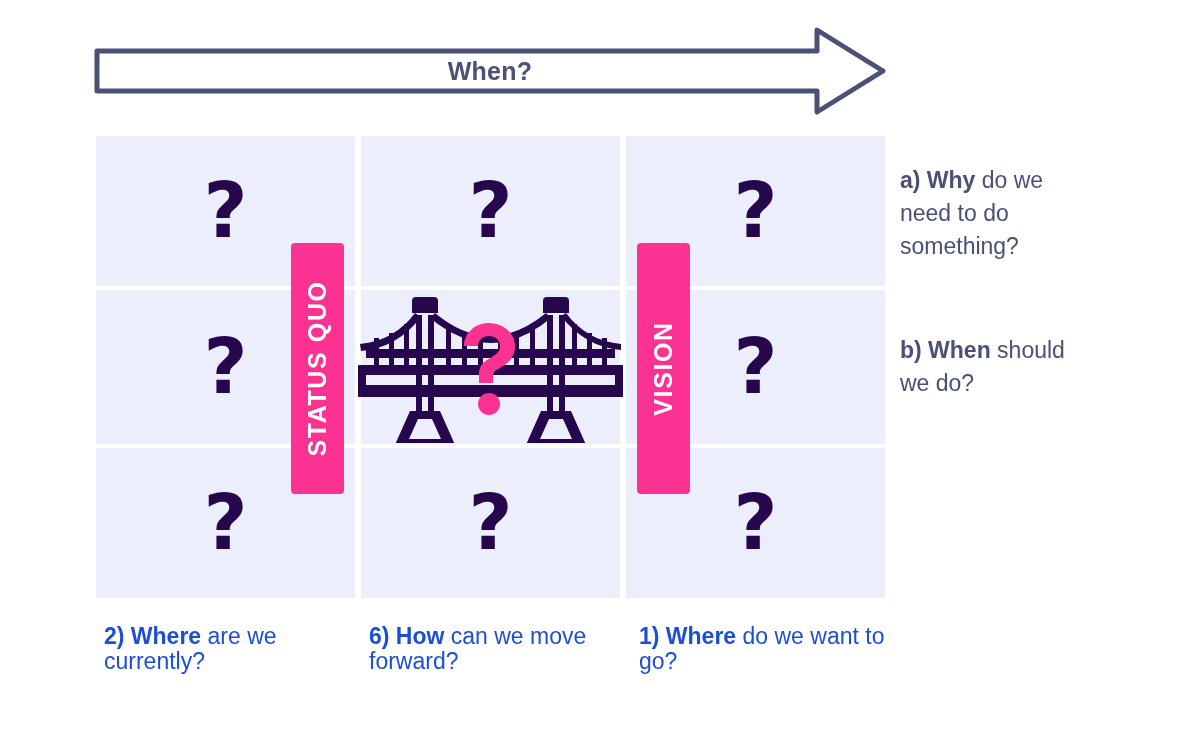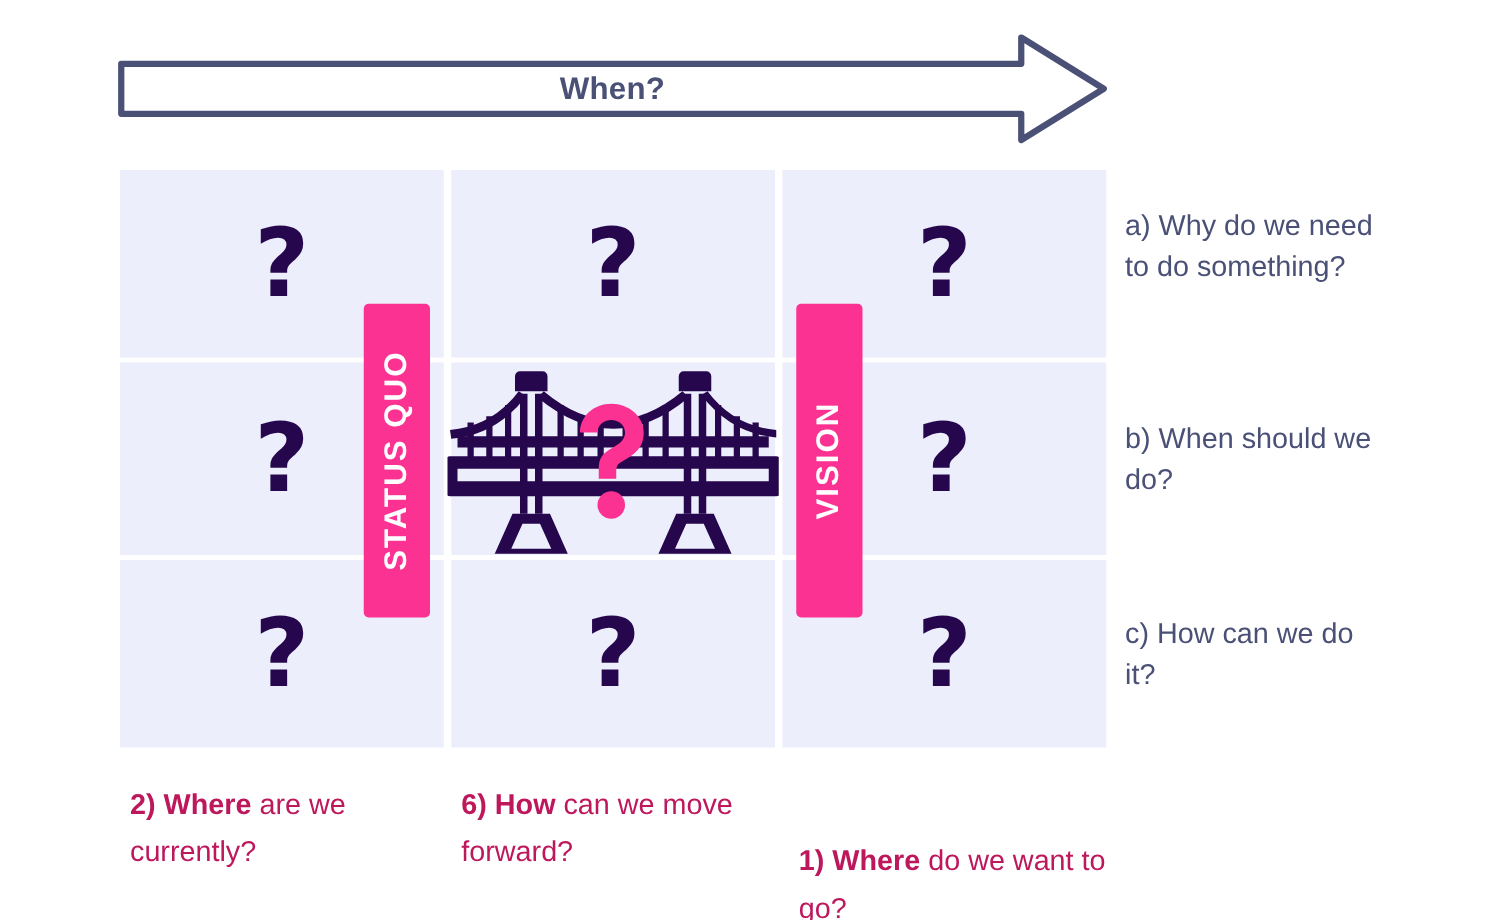--- a/index.html
+++ b/index.html
@@ -115,38 +115,38 @@
 
   
   .side-note {
     position: absolute;
     left: 900px;
     width: 200px;
     font-size: 23px;
     line-height: 33px;
     color: #4a5076;
   }
-  .side-note b { font-weight: normal; margin-top: 37px; }
+  .side-note b { font-weight: bold; margin-top: 37px; }
   #note-a { top: 164px; }
   #note-b { top: 334px; }
   #note-c { top: 490px; }
 
   
   .bottom-note {
     position: absolute;
     top: 624px;
     width: 255px;
     font-size: 23px;
-    line-height: 38px;
-    color: #be185d;
+    line-height: 25px;
+    color: #1d4ed8;
   }
   .bottom-note b { font-weight: bold; }
   #bottom-1 { left: 104px; }
   #bottom-2 { left: 369px; }
-  #bottom-3 { left: 639px; margin-top: 45px; }
+  #bottom-3 { left: 639px; }
 </style>
 </head>
 <body>
 
 <div id="stage">
 
   <div id="when-arrow">
     <svg viewBox="0 0 792 94" xmlns="http://www.w3.org/2000/svg">
       <path d="M3 27 L723 27 L723 6 L789 47 L723 88 L723 67 L3 67 Z" fill="#ffffff" stroke="#4a5076" stroke-width="5" stroke-linejoin="round" stroke-linecap="round"></path>
     </svg>
@@ -239,23 +239,20 @@
   <div class="banner" id="banner-vision">
     <span class="banner-text">VISION</span>
   </div>
 
   <div class="side-note" id="note-a">
     <b>a) Why</b><span> do we need to do something?</span>
   </div>
   <div class="side-note" id="note-b">
     <b>b) When</b><span> should we do?</span>
   </div>
-  <div class="side-note" id="note-c">
-    <b>c) How</b><span> can we do it?</span>
-  </div>
 
   <div class="bottom-note" id="bottom-1">
     <b>2) Where</b><span> are we currently?</span>
   </div>
   <div class="bottom-note" id="bottom-2">
     <b>6) How</b><span> can we move forward?</span>
   </div>
   <div class="bottom-note" id="bottom-3">
     <b>1) Where</b><span> do we want to go?</span>
   </div>

